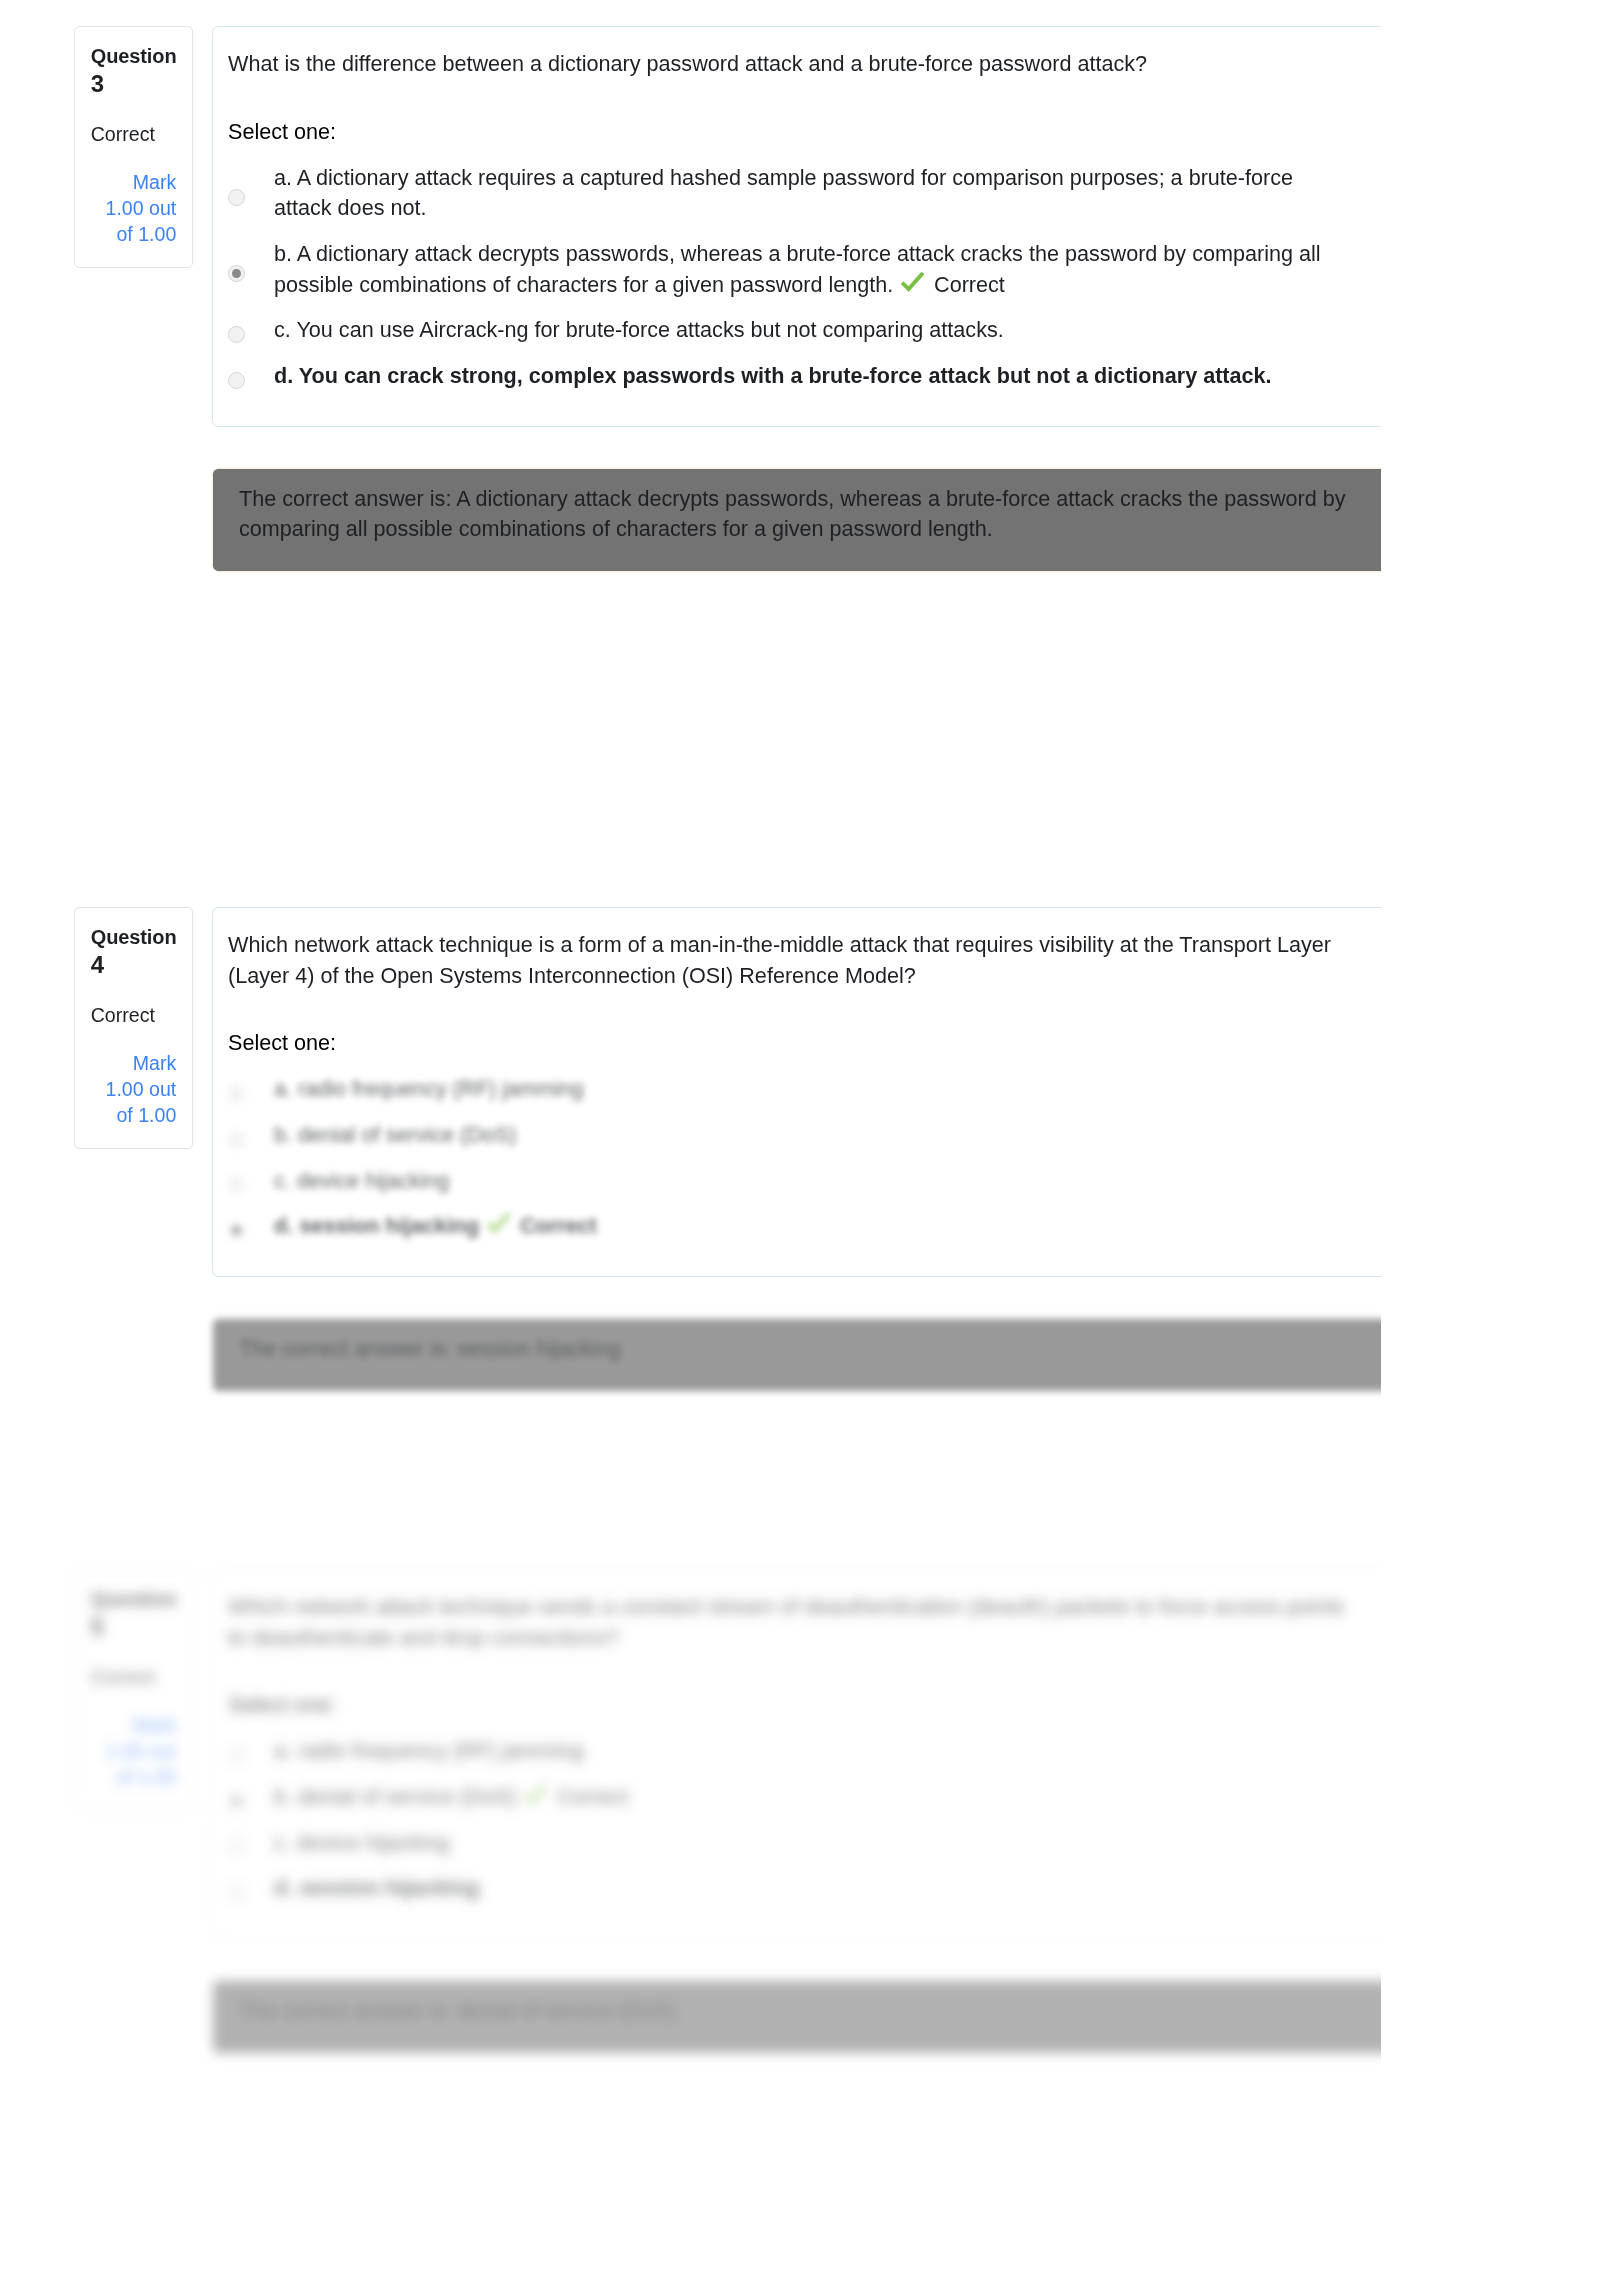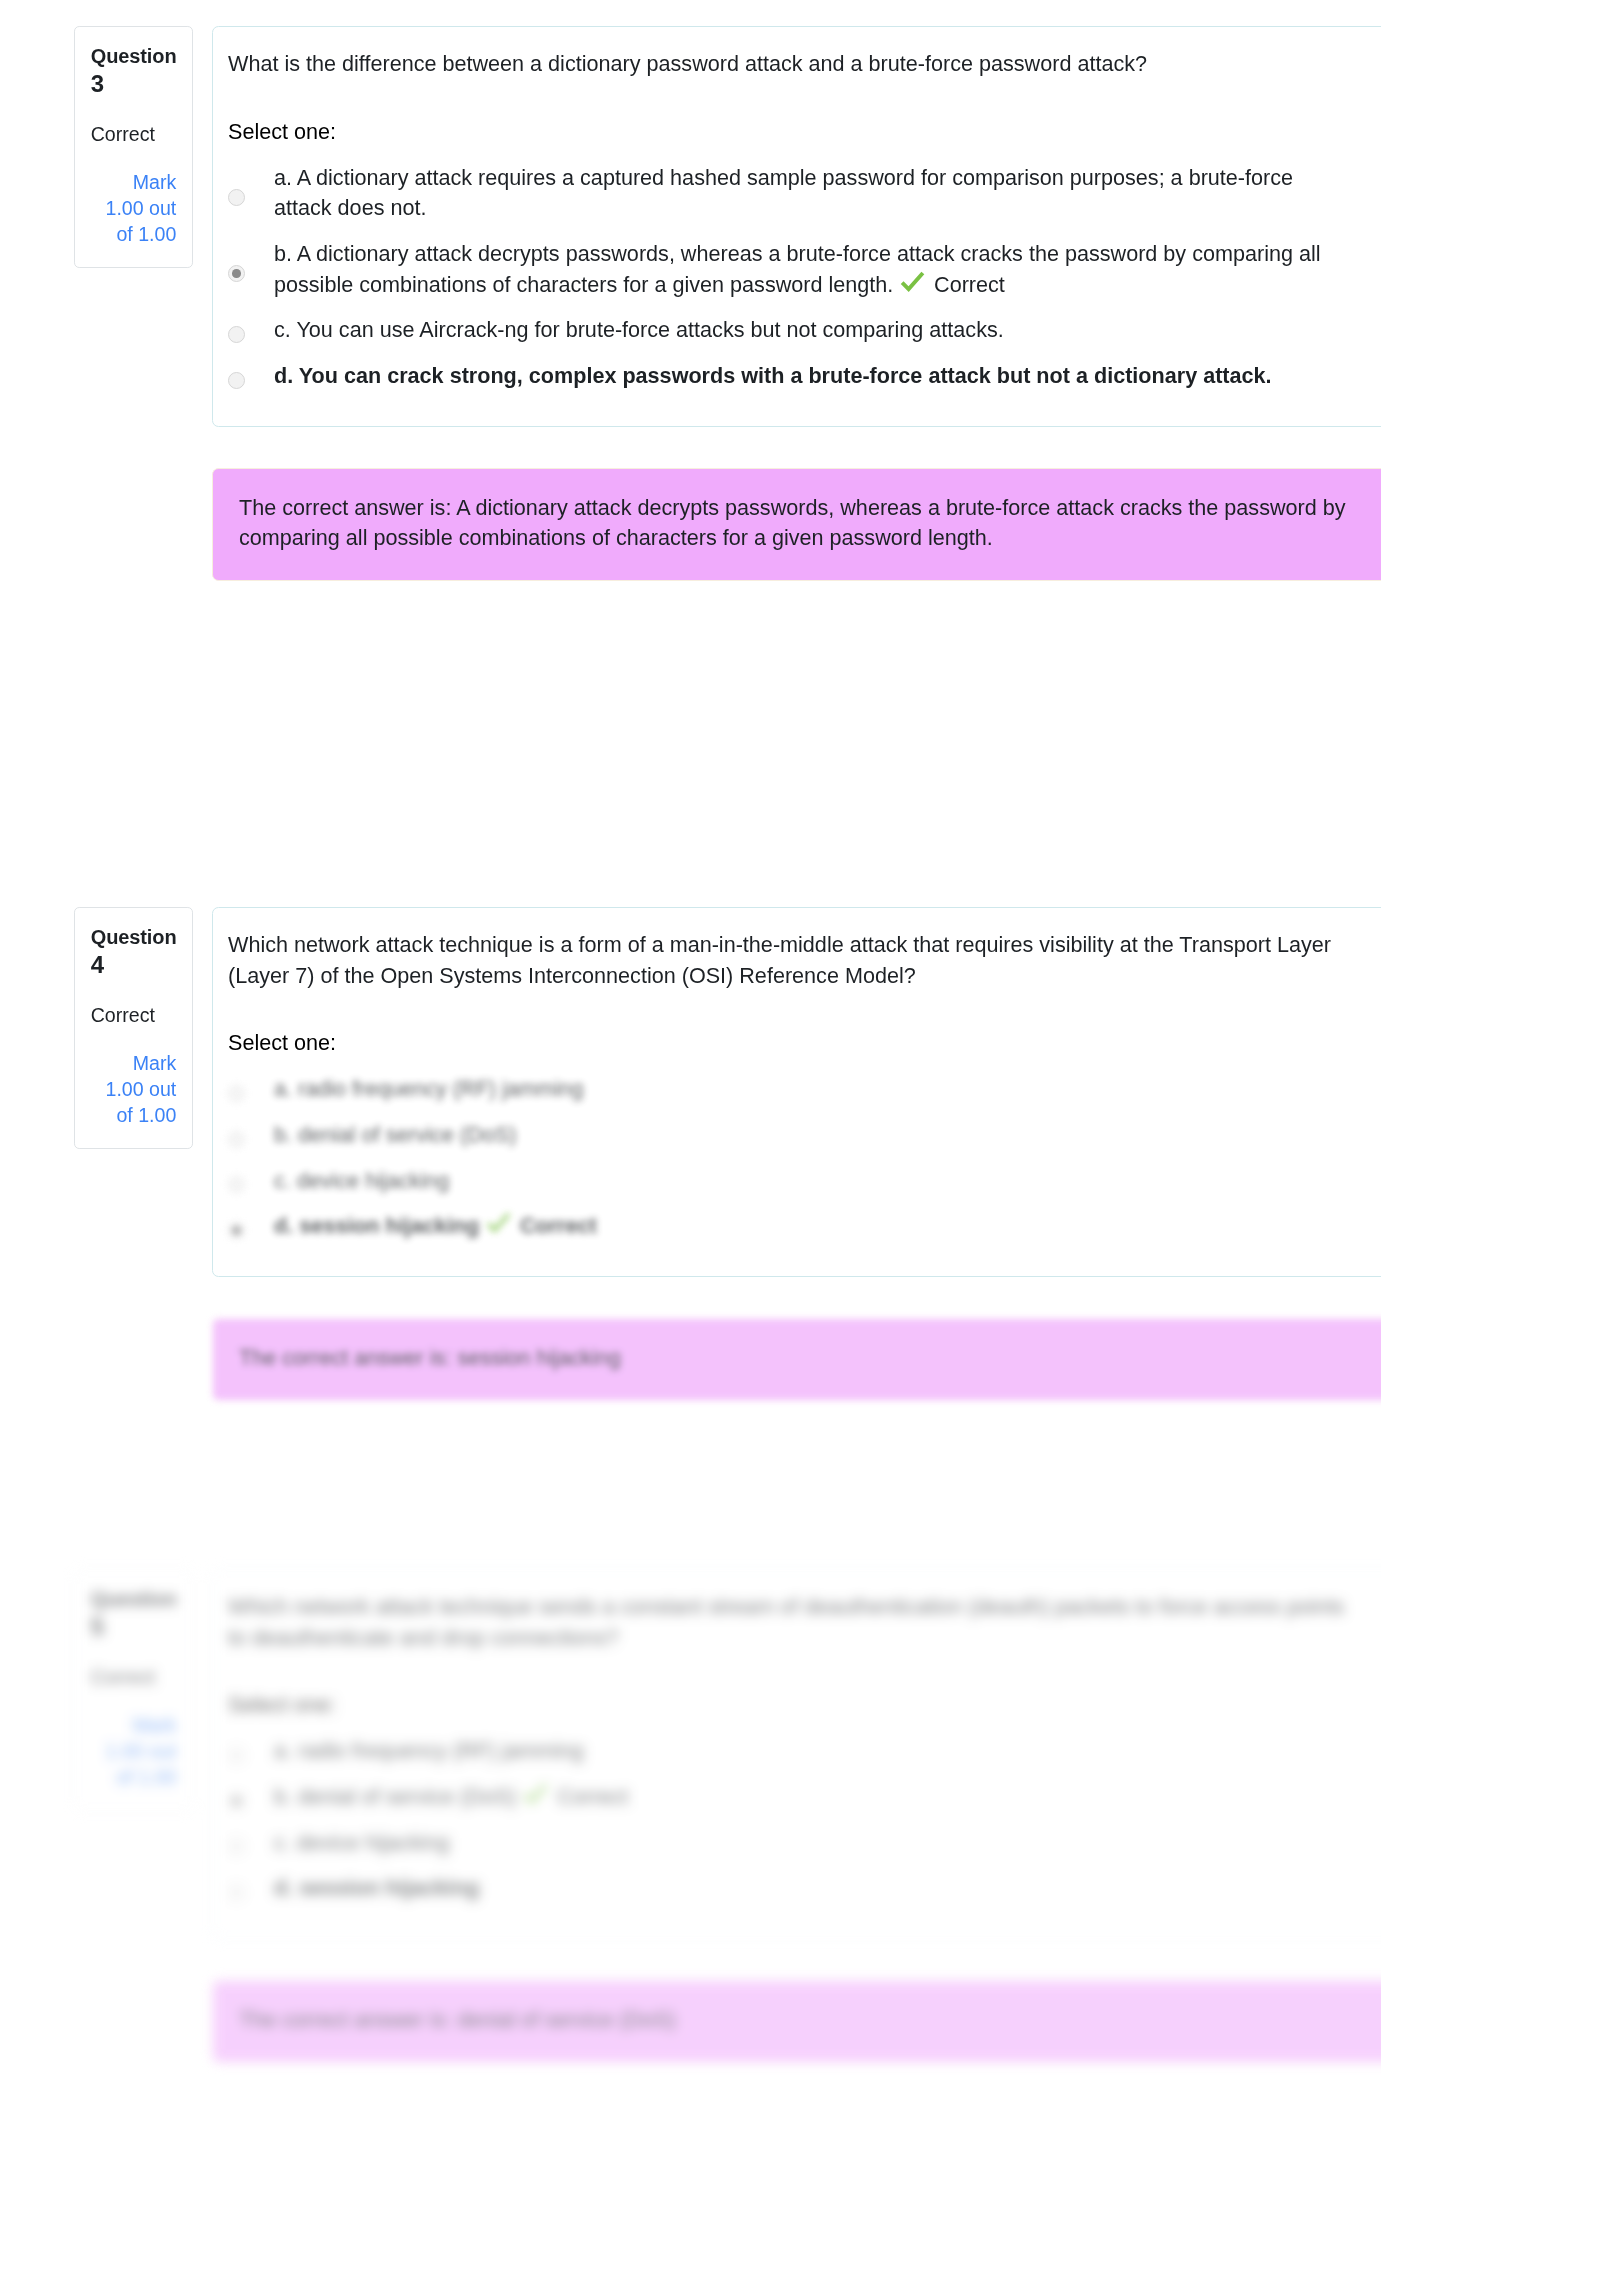--- a/index.html
+++ b/index.html
@@ -158,23 +158,23 @@
     color: #1d2125;
   }
 
   
   .feedback {
     position: relative;
     margin-left: 212px;
     margin-right: 72px;
     border: 1.3px solid #f7eede;
     border-radius: 6.5px;
-    background: #f0abfc;
-    box-sizing: border-box;
-    padding: 24px 26px 26px 26px;
+    background: #737373;
+    box-sizing: border-box;
+    padding: 15px 26px 26px 26px;
   }
   .feedback-text {
     font-size: 21.6px;
     line-height: 1.42;
     color: #1d2125;
     margin: 0;
     max-width: 1113px;
   }
   .blur-mid     { filter: blur(3.9px);  opacity: 0.72; }
   .blur-xheavy  { filter: blur(5.6px); opacity: 0.55; }
@@ -241,21 +241,21 @@
       <div class="qinfo">
         <p class="qinfo-title">
           <span>Question</span>
           <span class="qnum">4</span>
         </p>
         <p class="qinfo-state">Correct</p>
         <p class="qinfo-grade">Mark 1.00 out of 1.00</p>
       </div>
 
       <div class="qcard">
-        <p class="qtext">Which network attack technique is a form of a man-in-the-middle attack that requires visibility at the Transport Layer (Layer 7) of the Open Systems Interconnection (OSI) Reference Model?</p>
+        <p class="qtext">Which network attack technique is a form of a man-in-the-middle attack that requires visibility at the Transport Layer (Layer 4) of the Open Systems Interconnection (OSI) Reference Model?</p>
         <p class="select-one">Select one:</p>
 
         <ul class="answers blur-mid">
           <li class="answer">
             <span class="radio"></span>
             <span class="answer-text">a. radio frequency (RF) jamming</span>
           </li>
 
           <li class="answer">
             <span class="radio"></span>

